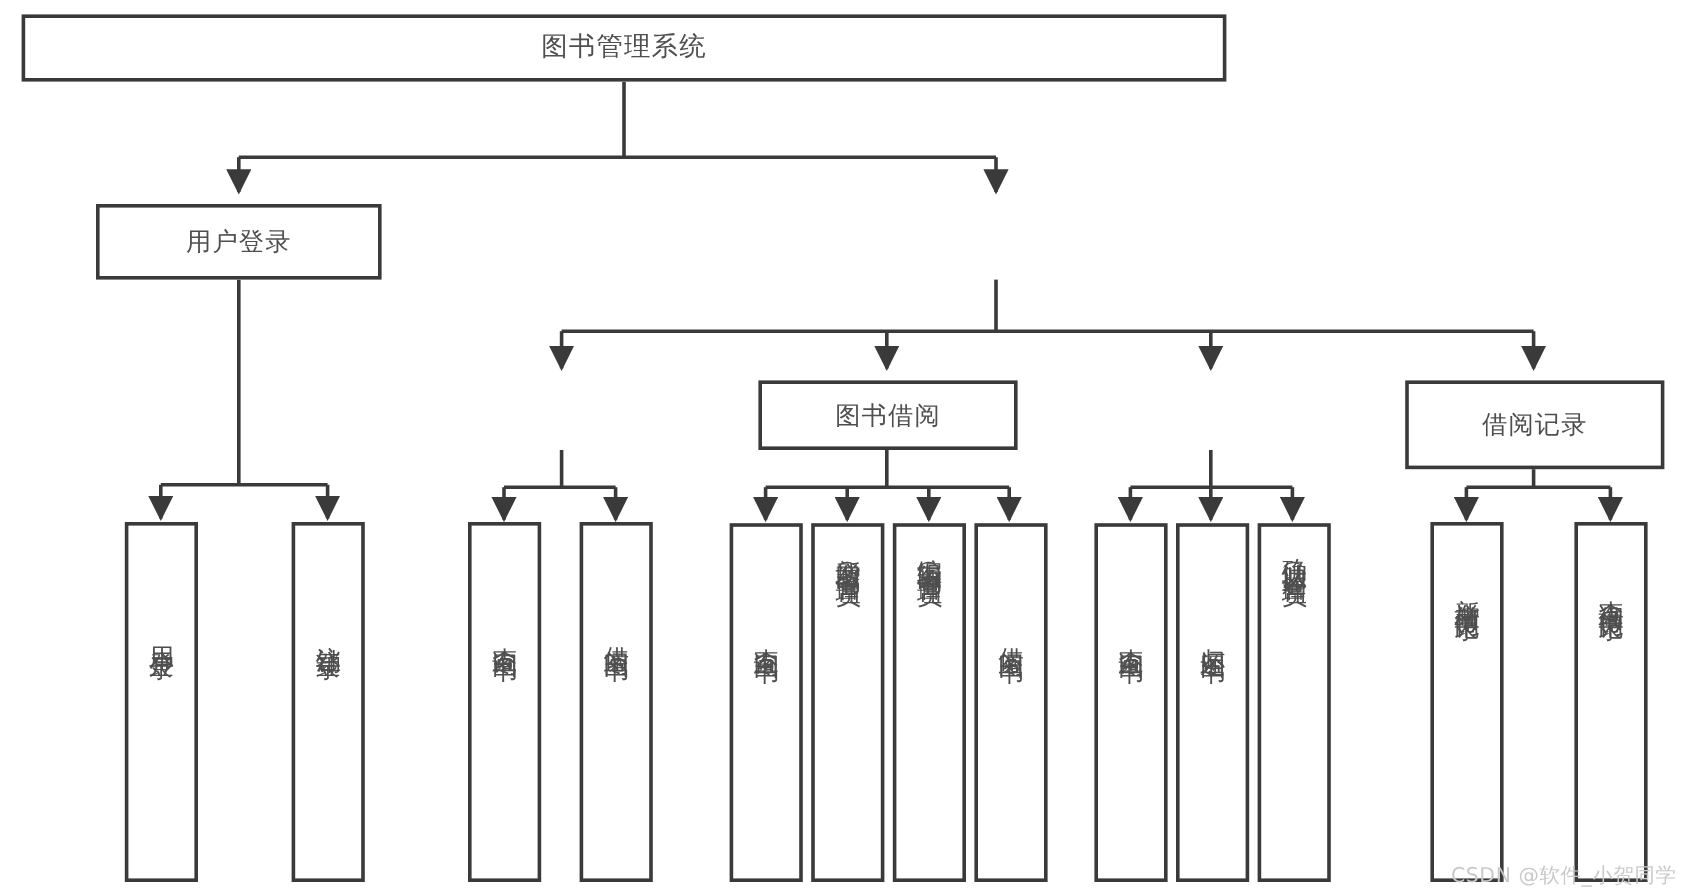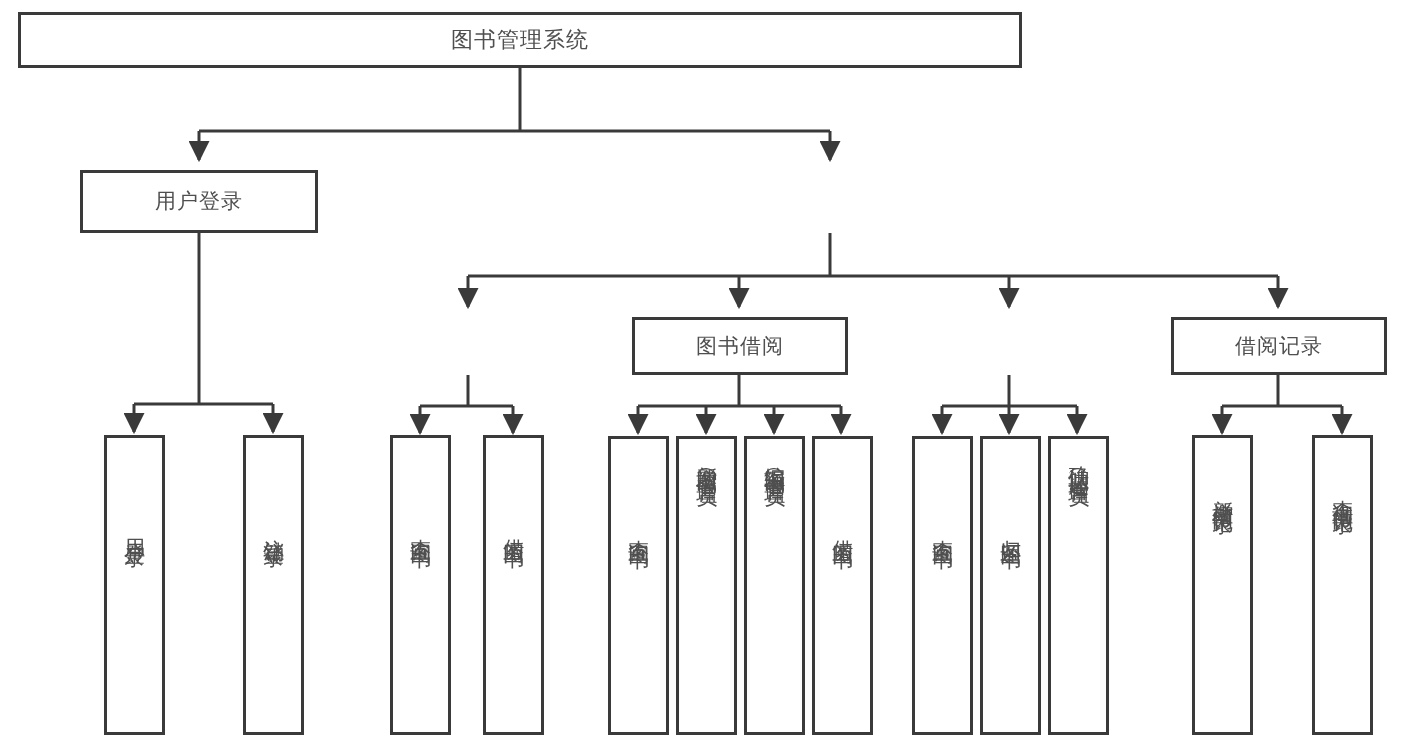--- a/index.html
+++ b/index.html
@@ -128,21 +128,21 @@
     <span class="lbl">图书管理系统</span>
   </div>
 
   <div class="node h" style="left:80px;top:170px;width:238px;height:63px;">
     <span class="lbl">用户登录</span>
   </div>
 
   <div class="node h" style="left:632px;top:317px;width:216px;height:58px;">
     <span class="lbl">图书借阅</span>
   </div>
-  <div class="node h" style="left:1171px;top:317px;width:216px;height:58px;">
+  <div class="node h" style="left:1171px;top:317px;width:216px;height:74px;">
     <span class="lbl">借阅记录</span>
   </div>
 
   <div class="node v" style="left:104px;top:435px;width:61px;height:300px;padding-top:84px;">
     <span class="lbl">用户登录</span>
   </div>
   <div class="node v" style="left:243px;top:435px;width:61px;height:300px;padding-top:84px;">
     <span class="lbl">注销登录</span>
   </div>
 
@@ -176,14 +176,15 @@
     <span class="lbl">确认归还（管理员）</span>
   </div>
 
   <div class="node v" style="left:1192px;top:435px;width:61px;height:300px;padding-top:45px;">
     <span class="lbl">新增借阅记录</span>
   </div>
   <div class="node v" style="left:1312px;top:435px;width:61px;height:300px;padding-top:45px;">
     <span class="lbl">查询借阅记录</span>
   </div>
 
+  <div id="watermark">CSDN @软件_小贺同学</div>
 
 </div>
 
 </body></html>

